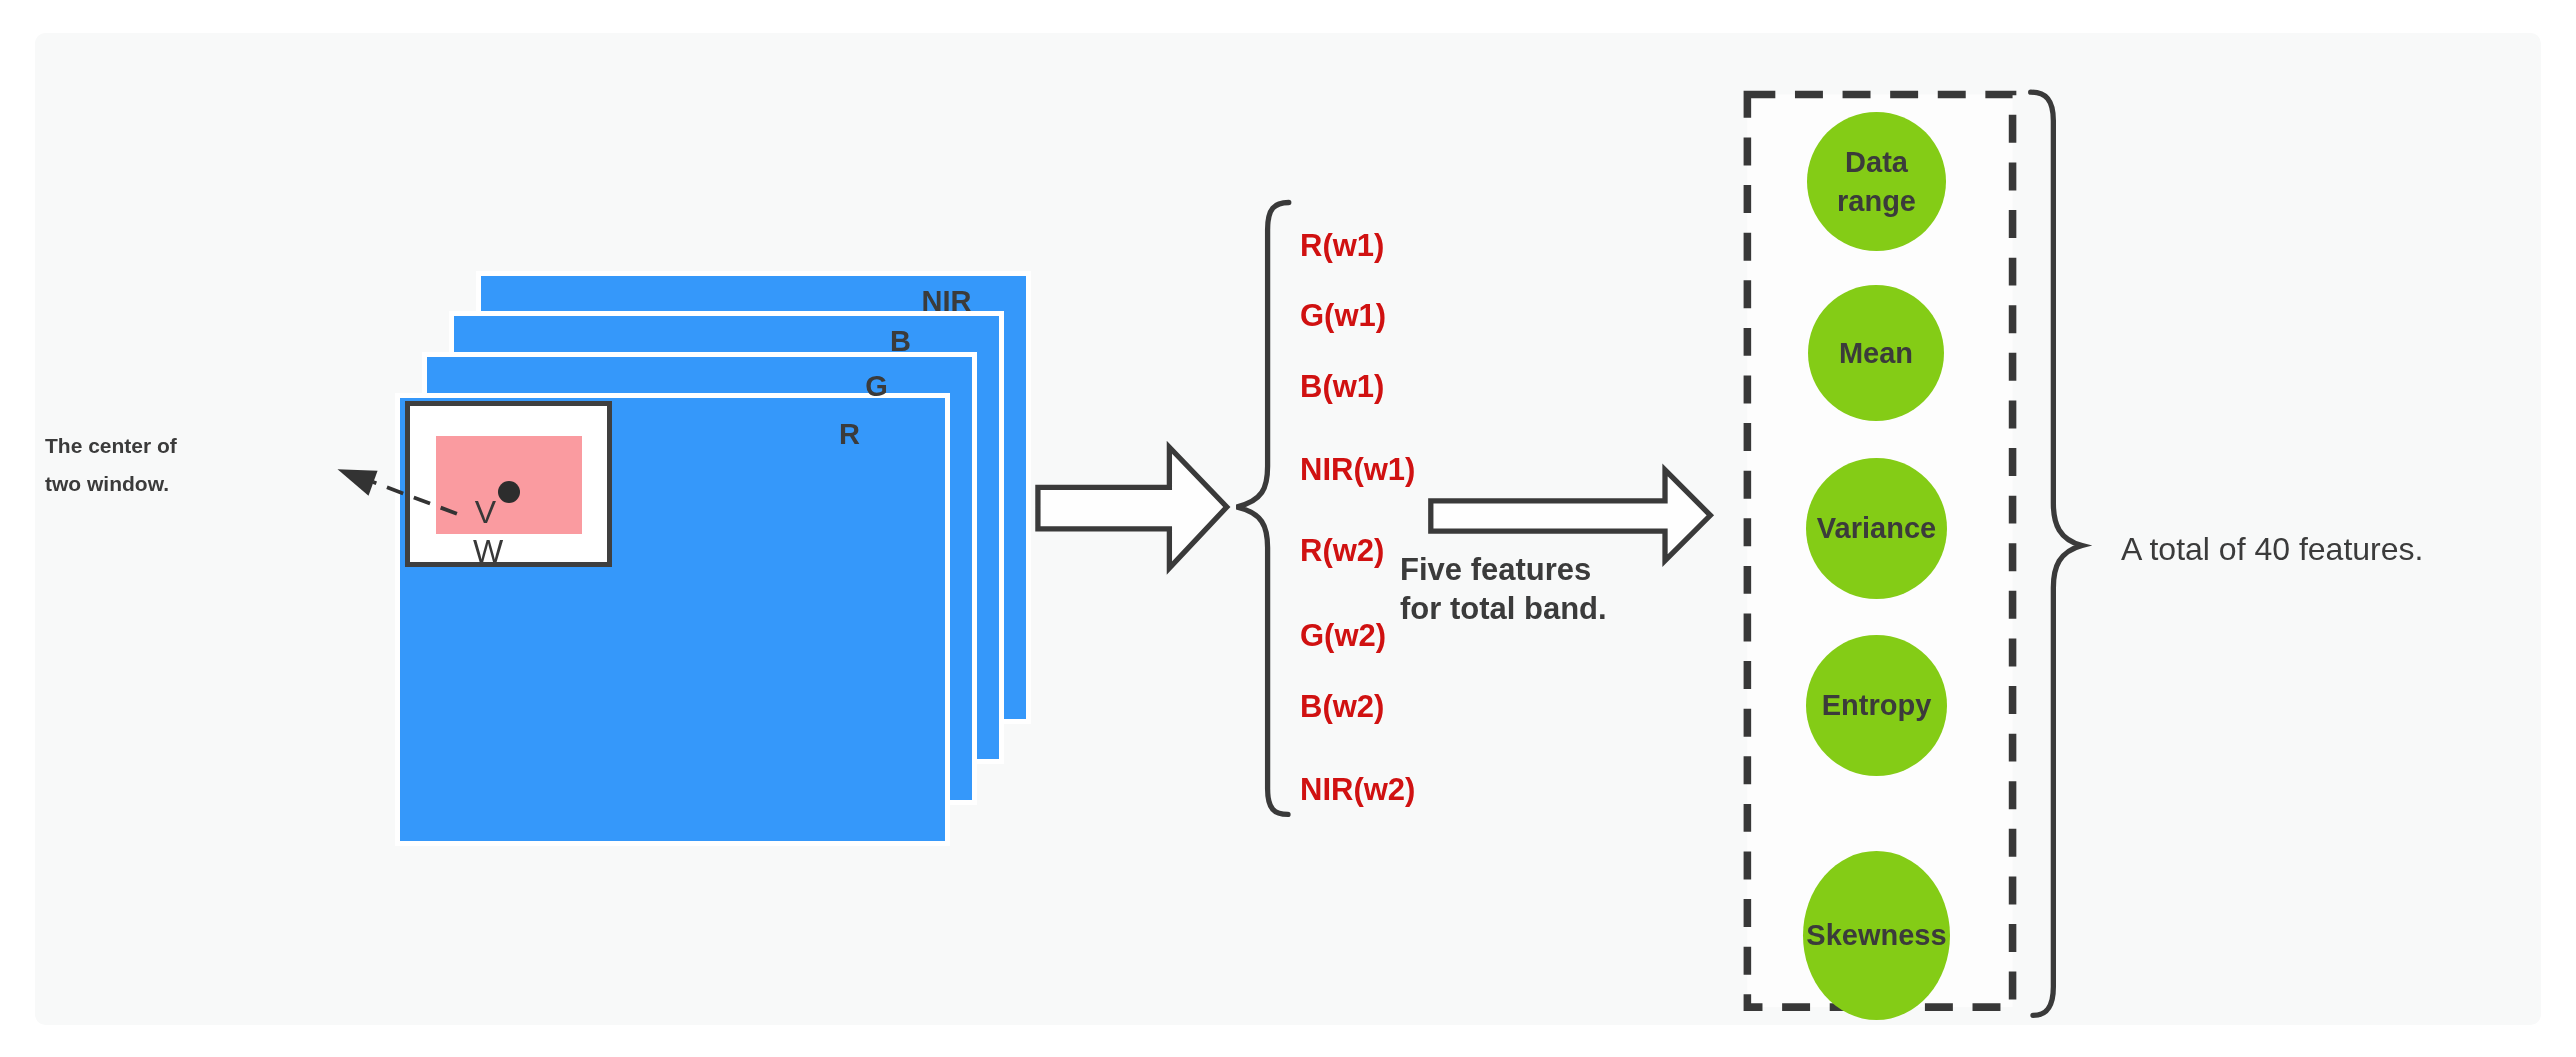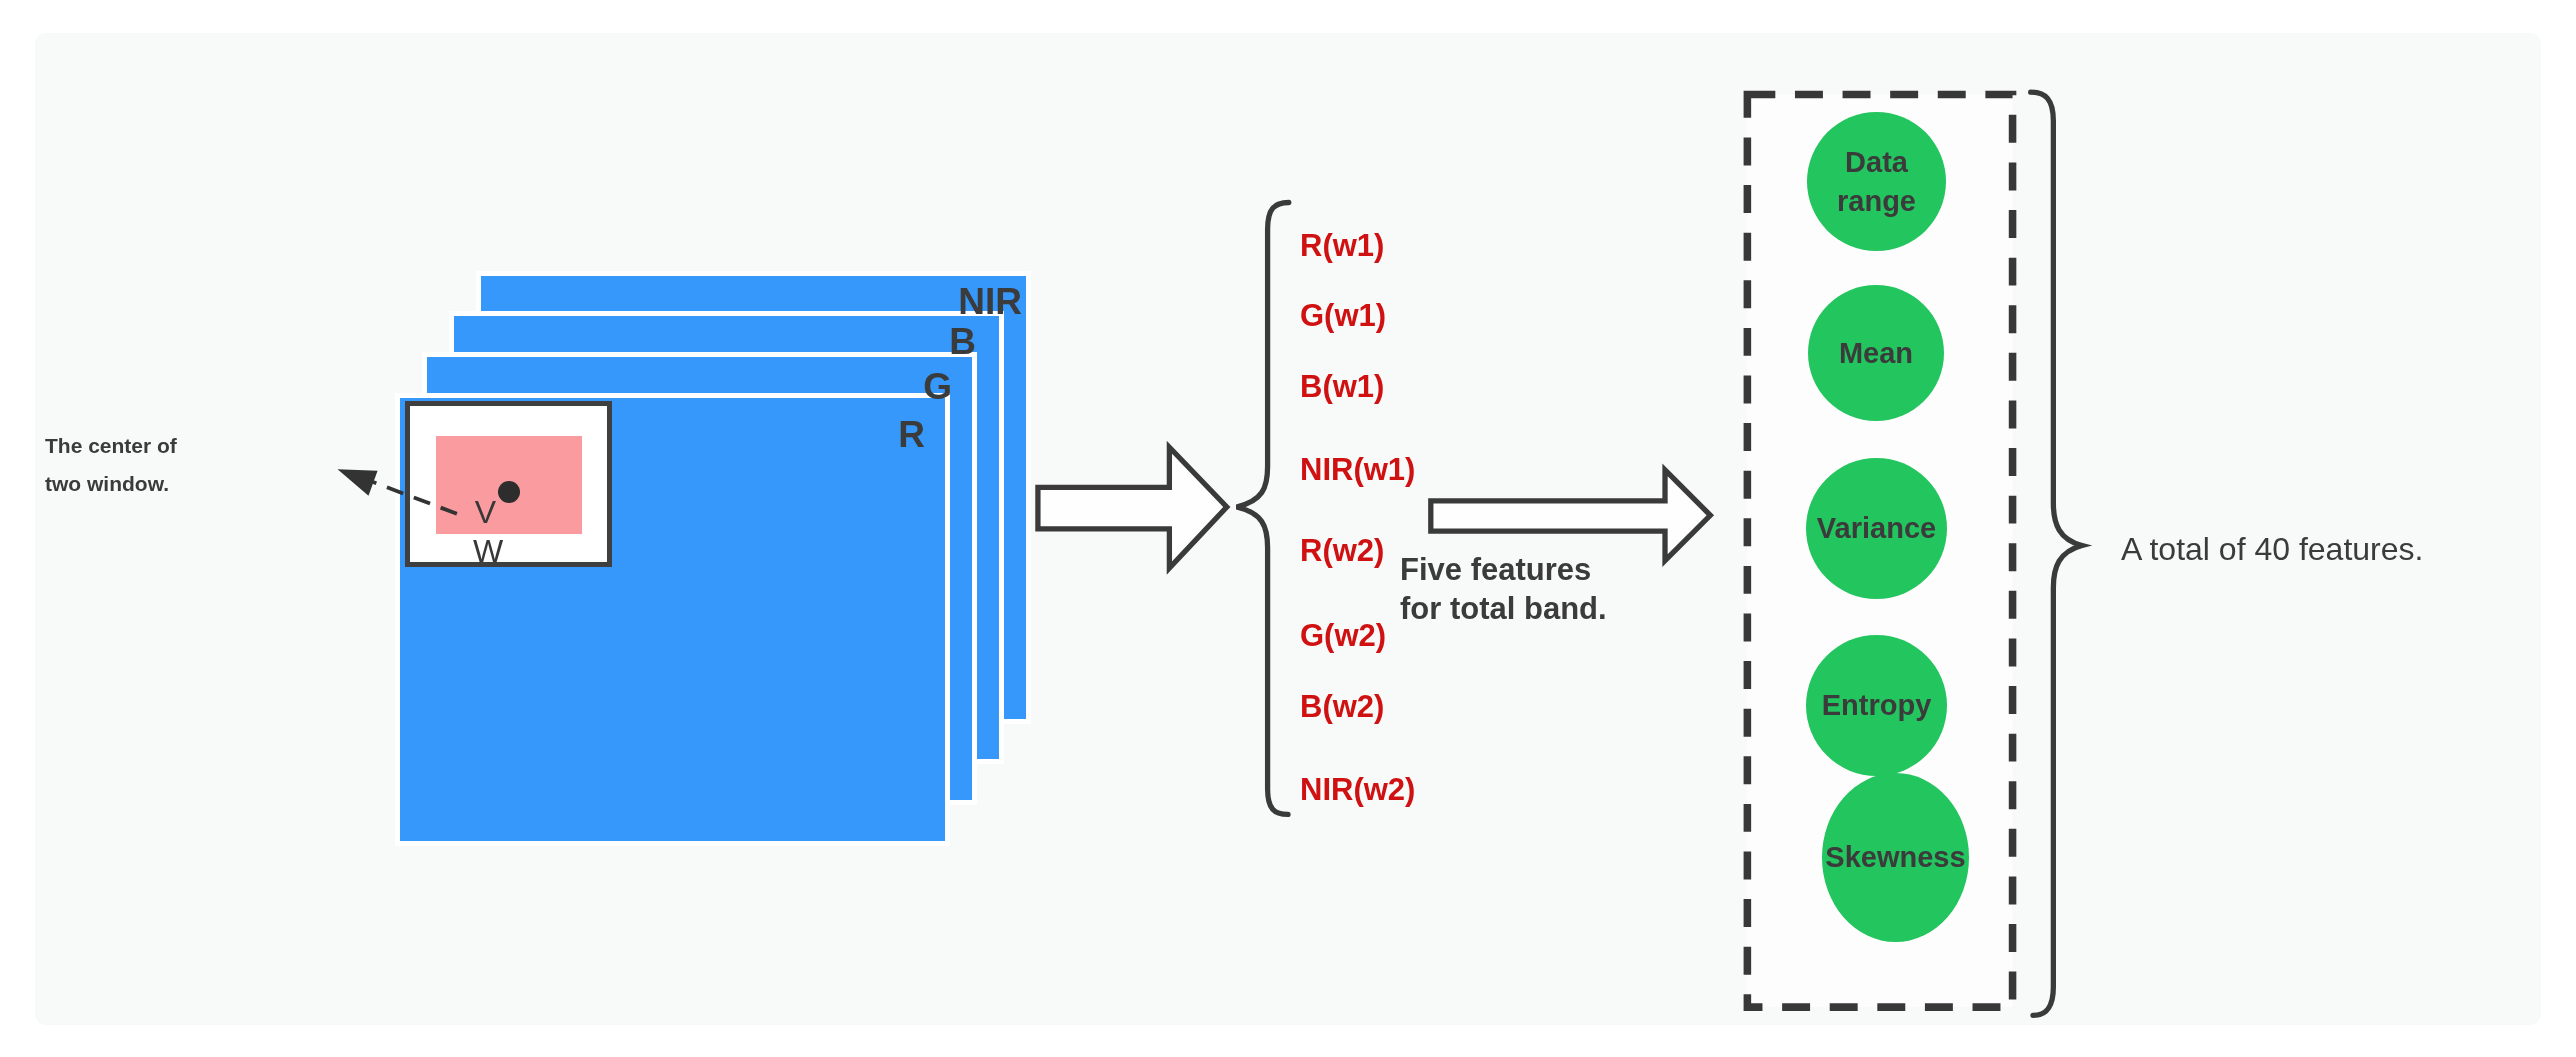--- a/index.html
+++ b/index.html
@@ -17,22 +17,22 @@
   
   .layer{
     position:absolute;width:555px;height:453px;
     background:#3598fa;border:5.3px solid #ffffff;box-sizing:border-box;
   }
   .layer-nir{left:476px;top:271px;}
   .layer-b{left:449px;top:311px;}
   .layer-g{left:422px;top:352px;}
   .layer-r{left:395px;top:393px;}
   .band-label{
-    position:absolute;width:151px;text-align:right;
-    font-size:37px;font-weight:bold;color:#3b3b3b;line-height:33px;
+    position:absolute;width:151px;text-align:center;
+    font-size:29px;font-weight:bold;color:#3b3b3b;line-height:33px;
   }
   .bl-nir{left:871px;top:285px;}
   .bl-b{left:825px;top:325px;}
   .bl-g{left:801px;top:370px;}
   .bl-r{left:774px;top:418px;}
   
   .window-box{
     position:absolute;left:405px;top:401px;width:207px;height:166px;
     background:#ffffff;border:5.3px solid #3f3f3f;box-sizing:border-box;
   }
@@ -59,30 +59,30 @@
     position:absolute;left:1300px;
     font-size:31px;font-weight:bold;color:#d01111;line-height:36px;
   }
   
   .arrow2-caption{
     position:absolute;left:1400px;top:550px;width:307px;text-align:left;
     font-size:31px;font-weight:bold;color:#3b3b3b;line-height:39px;
   }
   
   .circle{
-    position:absolute;border-radius:50%;background:#22c55e;
+    position:absolute;border-radius:50%;background:#84cc16;
     display:flex;align-items:center;justify-content:center;text-align:center;
     font-size:29px;font-weight:bold;color:#3b3b3b;line-height:39px;
     white-space:pre-line;
   }
   .c1{left:1807px;top:112px;width:139px;height:139px;}
   .c2{left:1808px;top:285px;width:136px;height:136px;text-align:center;}
   .c3{left:1806px;top:458px;width:141px;height:141px;}
   .c4{left:1806px;top:635px;width:141px;height:141px;}
-  .c5{left:1803px;top:773px;width:147px;height:169px;margin-left:19px;}
+  .c5{left:1803px;top:851px;width:147px;height:169px;}
   
   .total-caption{
     position:absolute;left:2121px;top:531px;
     font-size:32px;font-weight:normal;color:#3b3b3b;
   }
   .svg-overlay{position:absolute;left:0;top:0;}
 </style>
 </head>
 <body>
 

